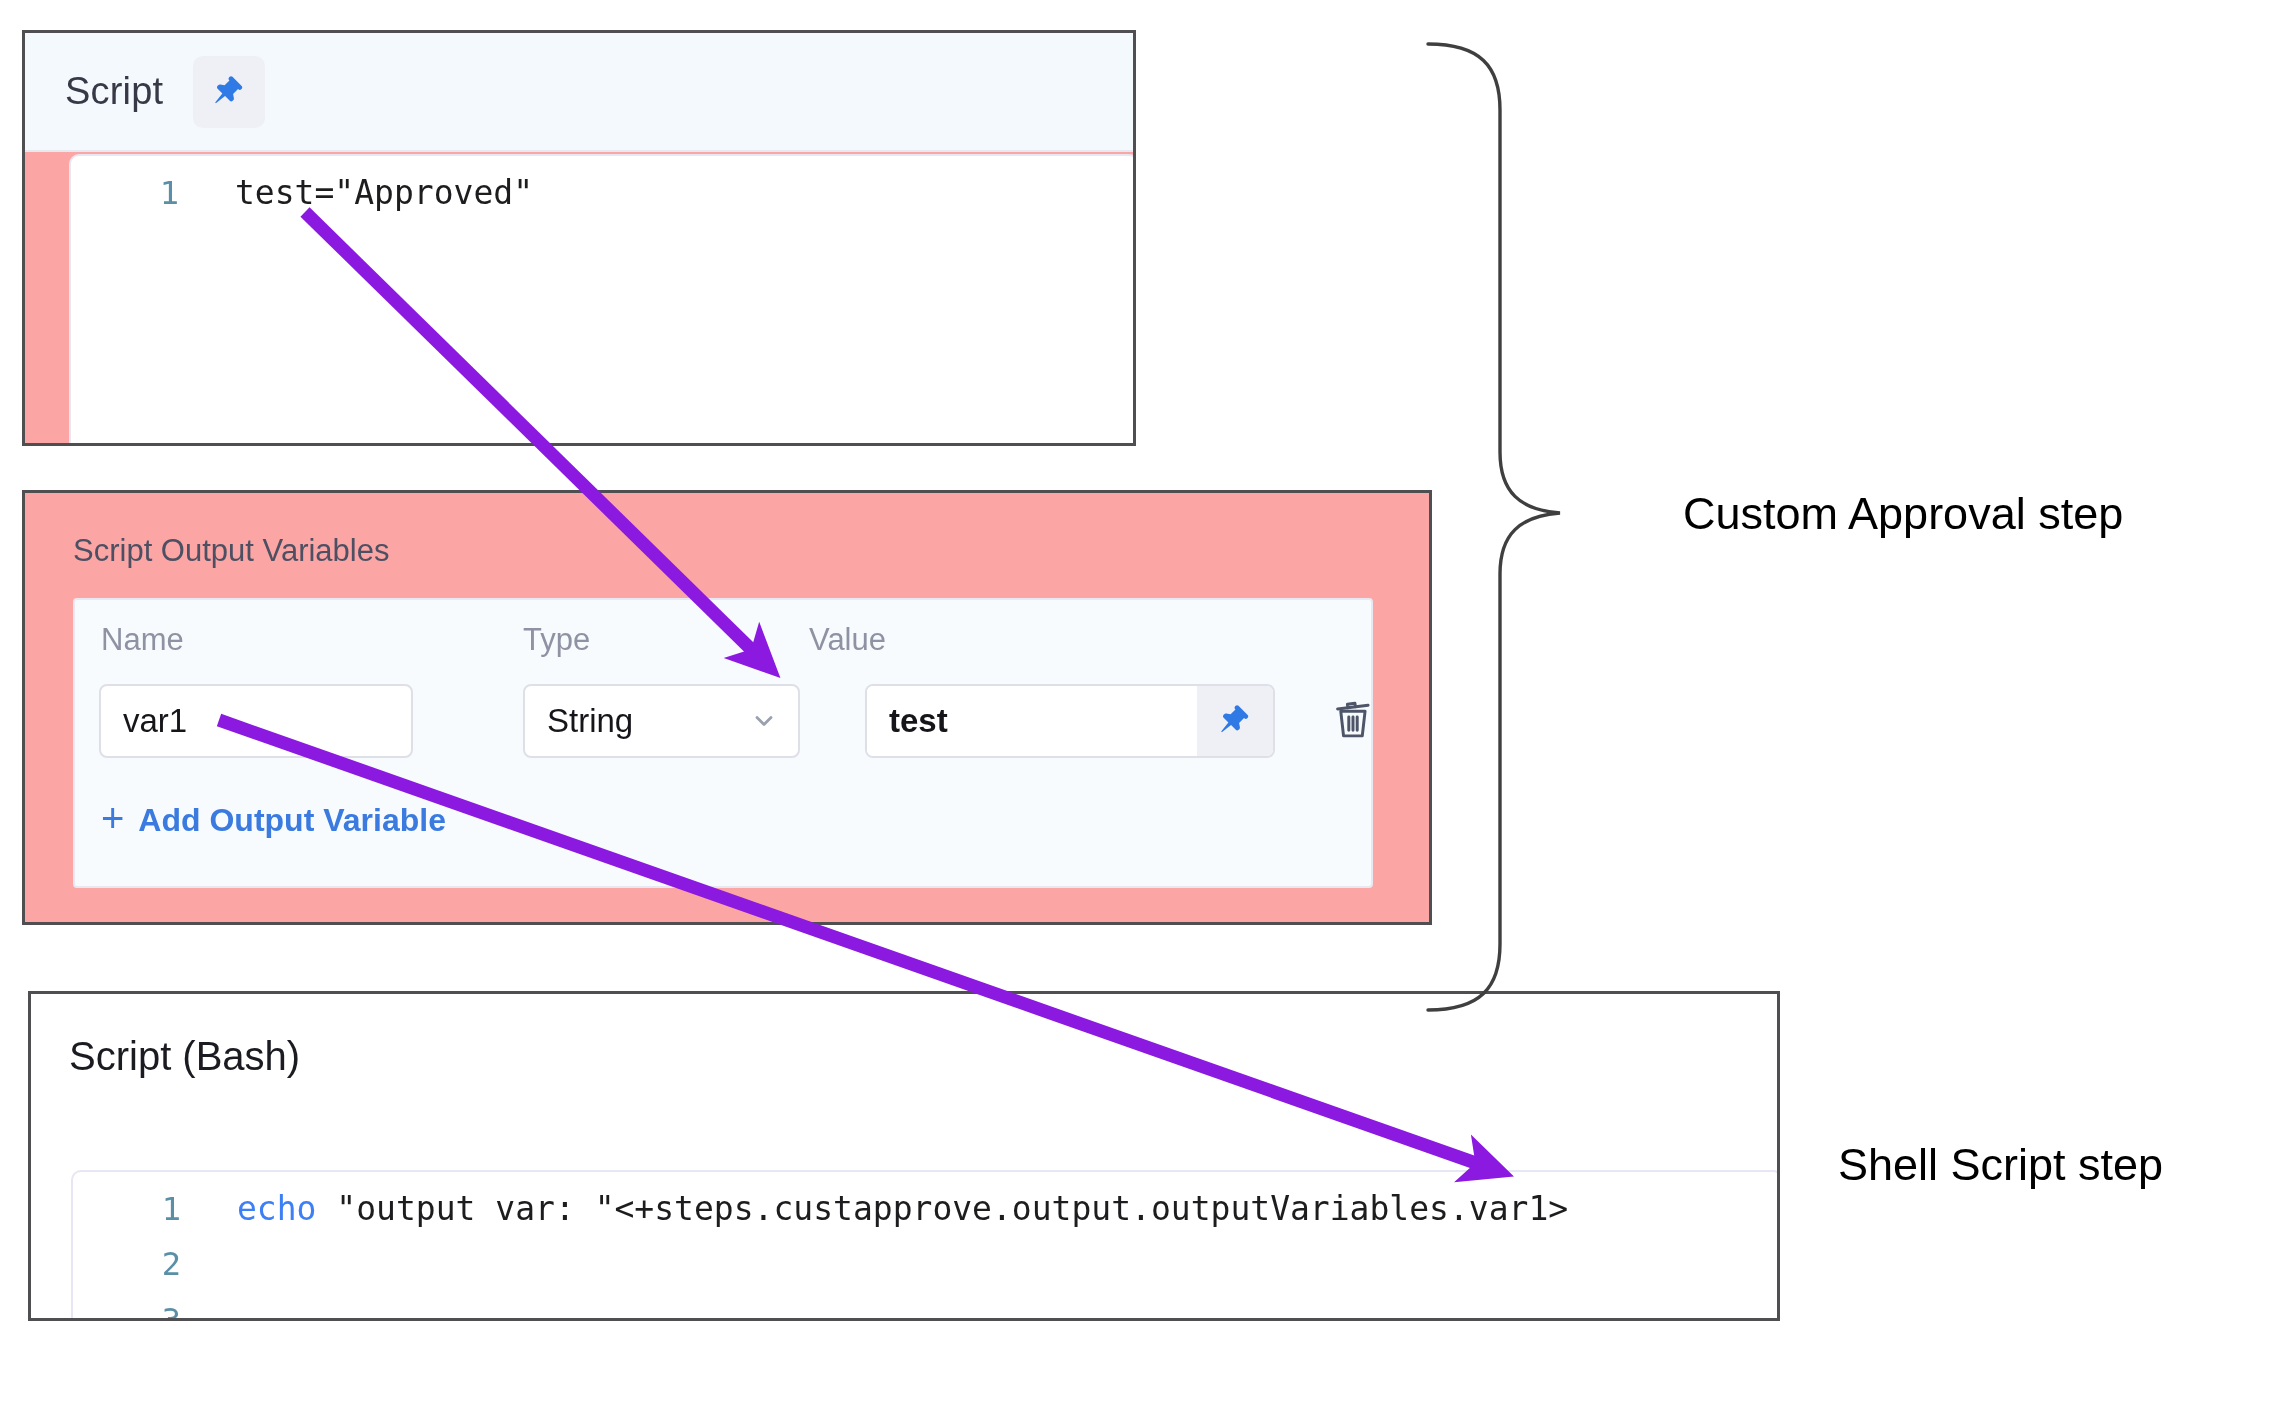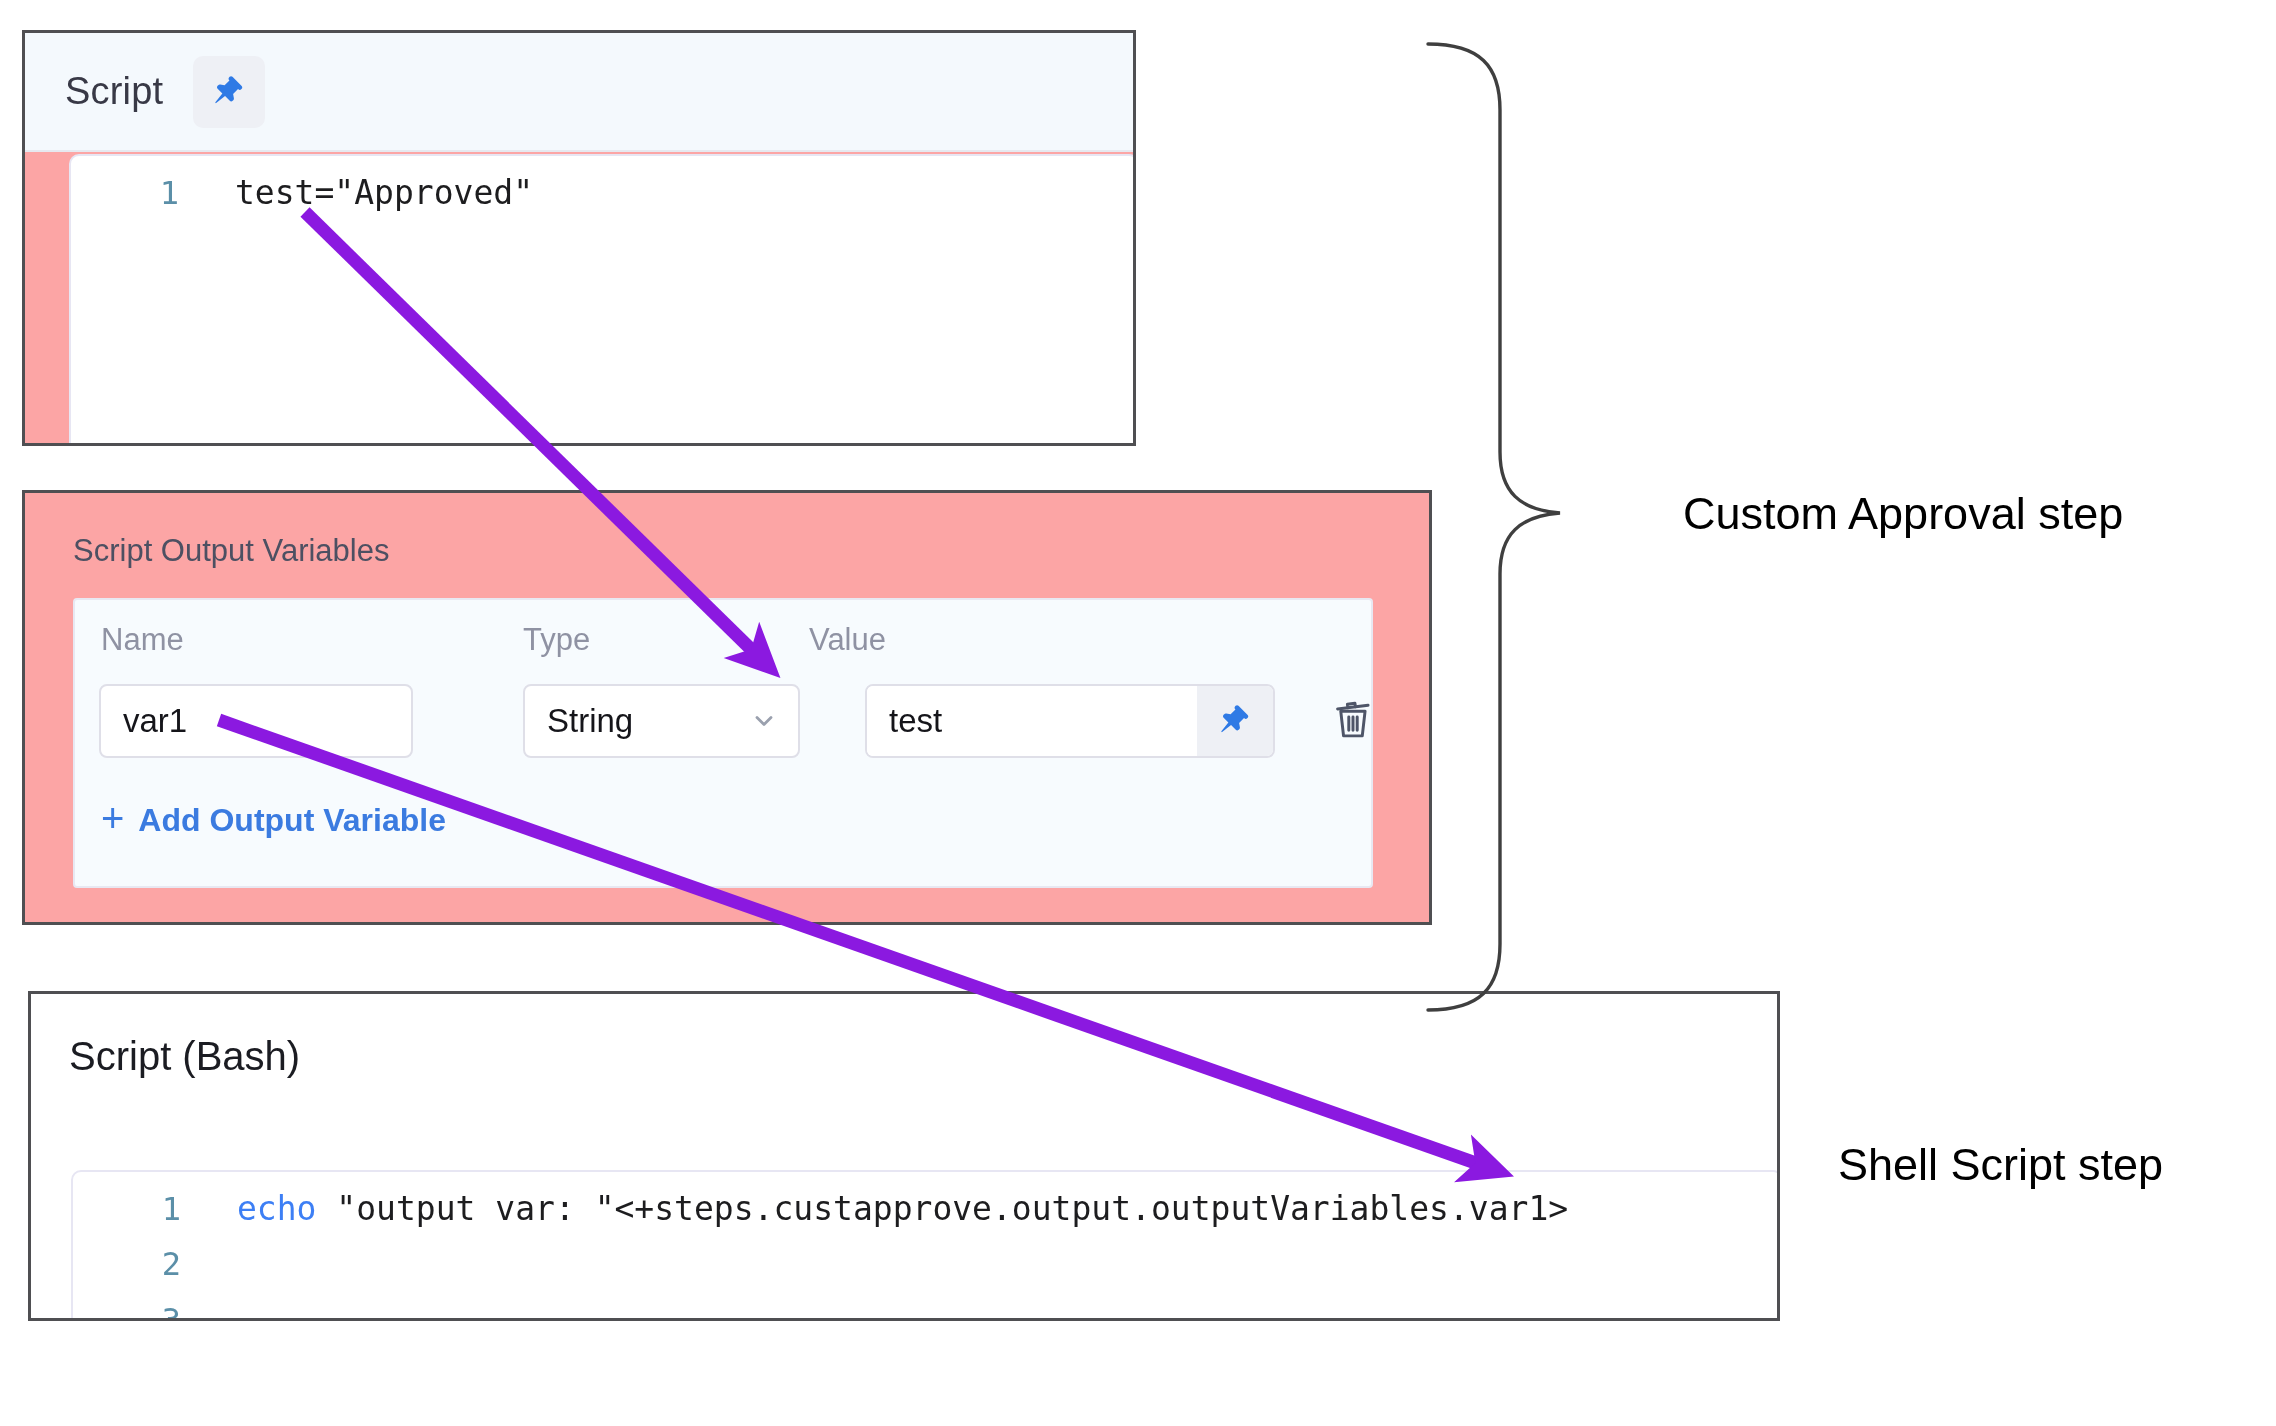--- a/index.html
+++ b/index.html
@@ -184,20 +184,21 @@
     left: 790px;
     width: 410px;
     height: 74px;
     box-sizing: border-box;
     border: 2px solid #dfdfe8;
     border-radius: 8px;
     background: #ffffff;
     display: flex;
     align-items: stretch;
     overflow: hidden;
+    font-weight: bold;
   }
   .value-input {
     flex: 1 1 auto;
     display: flex;
     align-items: center;
     padding-left: 22px;
     font-size: 33px;
     color: #15151a;
     background: #ffffff;
   }

